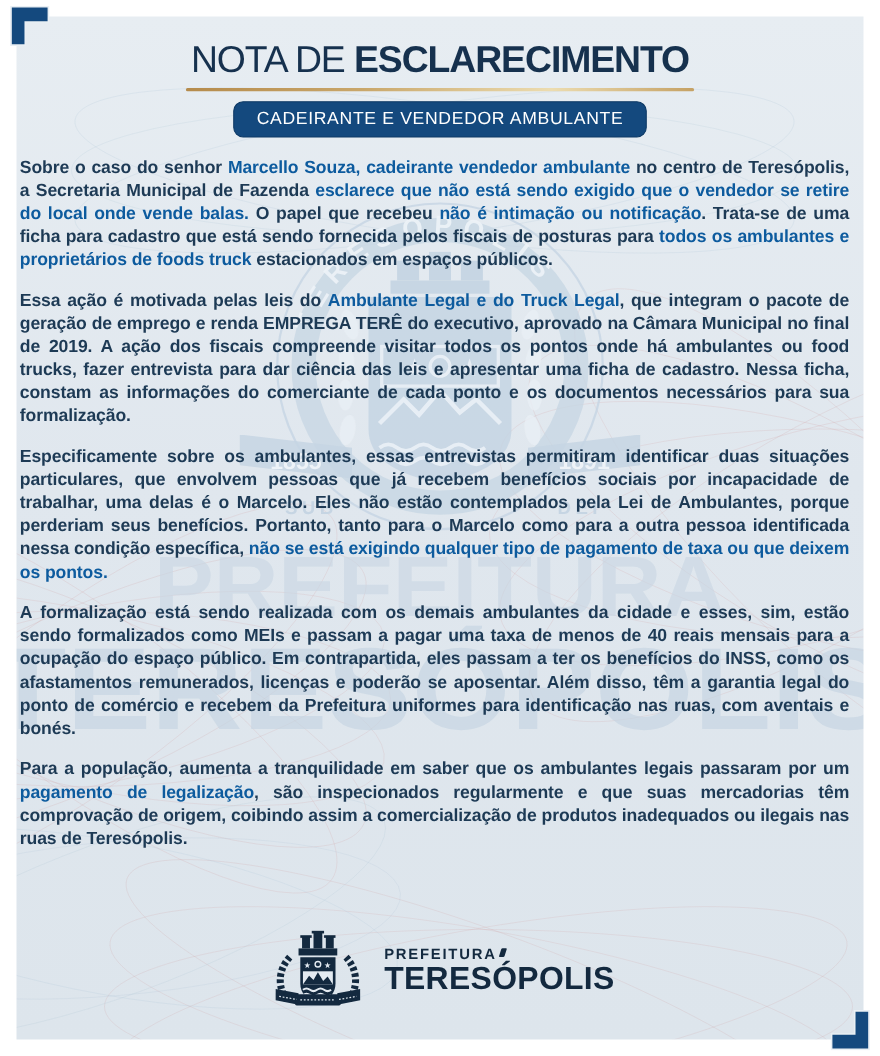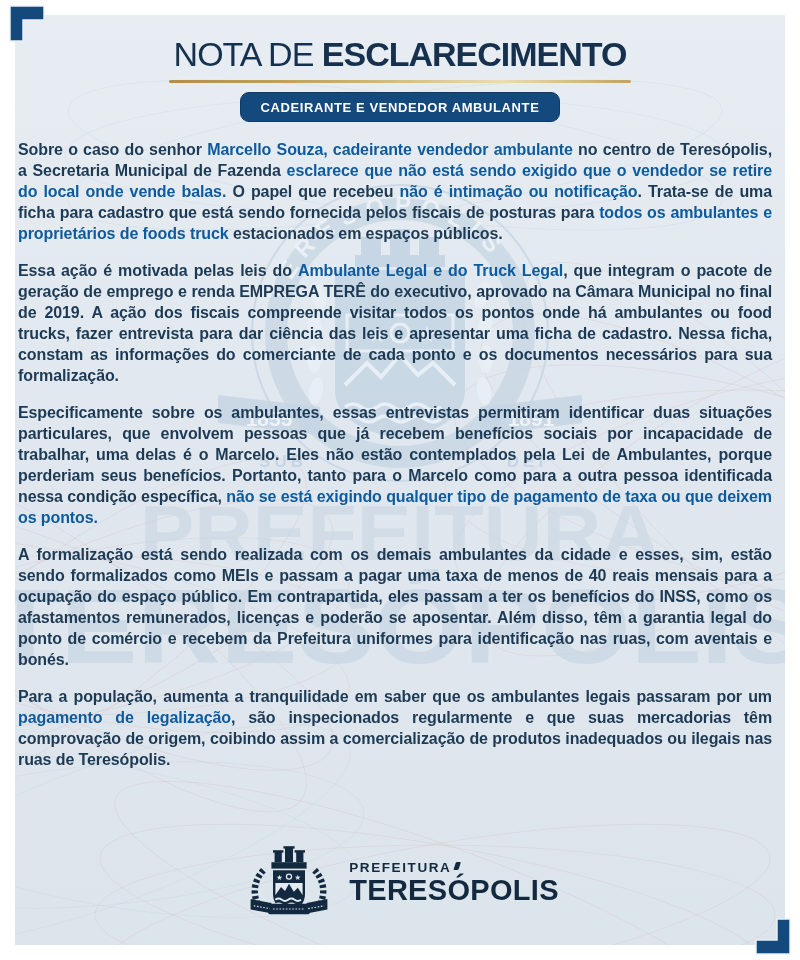--- a/index.html
+++ b/index.html
@@ -17,21 +17,21 @@
   .corner.br{right:9px;bottom:5px;}
 
   
   .header{text-align:center;padding-top:22px;}
   .title{font-size:34px;letter-spacing:-1px;color:#16314e;line-height:1.05;}
   .title .t-light{font-weight:400;}
   .title .t-bold{font-weight:800;}
   .gold-line{width:462px;height:3px;margin:7px auto 9px auto;border-radius:2px;
              background:linear-gradient(90deg,#b58b4c 0%,#c9a76b 35%,#ecdcb0 72%,#c5a164 100%);}
   .badge{display:inline-block;background:#14497e;border:1px solid #0e3a66;color:#ffffff;
-         font-weight:700;font-size:13px;letter-spacing:.6px;padding:7px 20px 6px 20px;
+         font-weight:400;font-size:16px;letter-spacing:.6px;padding:7px 20px 6px 20px;
          border-radius:9px;}
 
   
   .body-text{padding:17px 13px 0 3px;text-align:justify;}
   .para{margin:0 0 16px 0;font-size:16px;line-height:21px;letter-spacing:-0.1px;
         font-weight:700;color:#1d3a55;}
   .para .em{color:#0d5b9e;font-weight:800;}
 
   
   .footer{margin-top:auto;margin-bottom:16px;display:flex;align-items:center;justify-content:center;gap:12px;}

